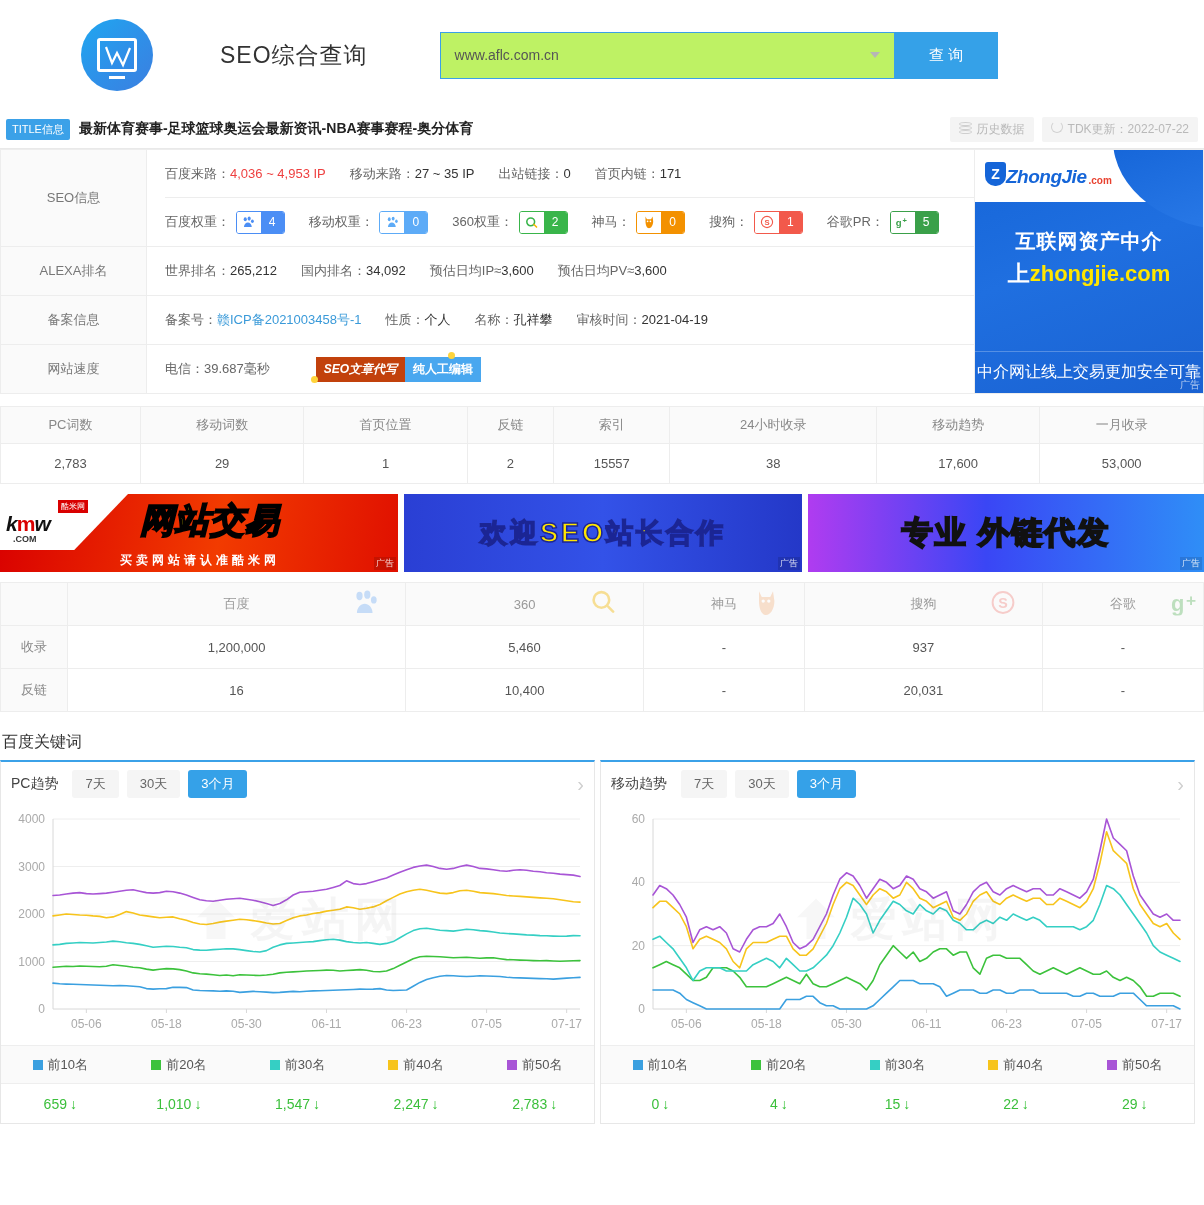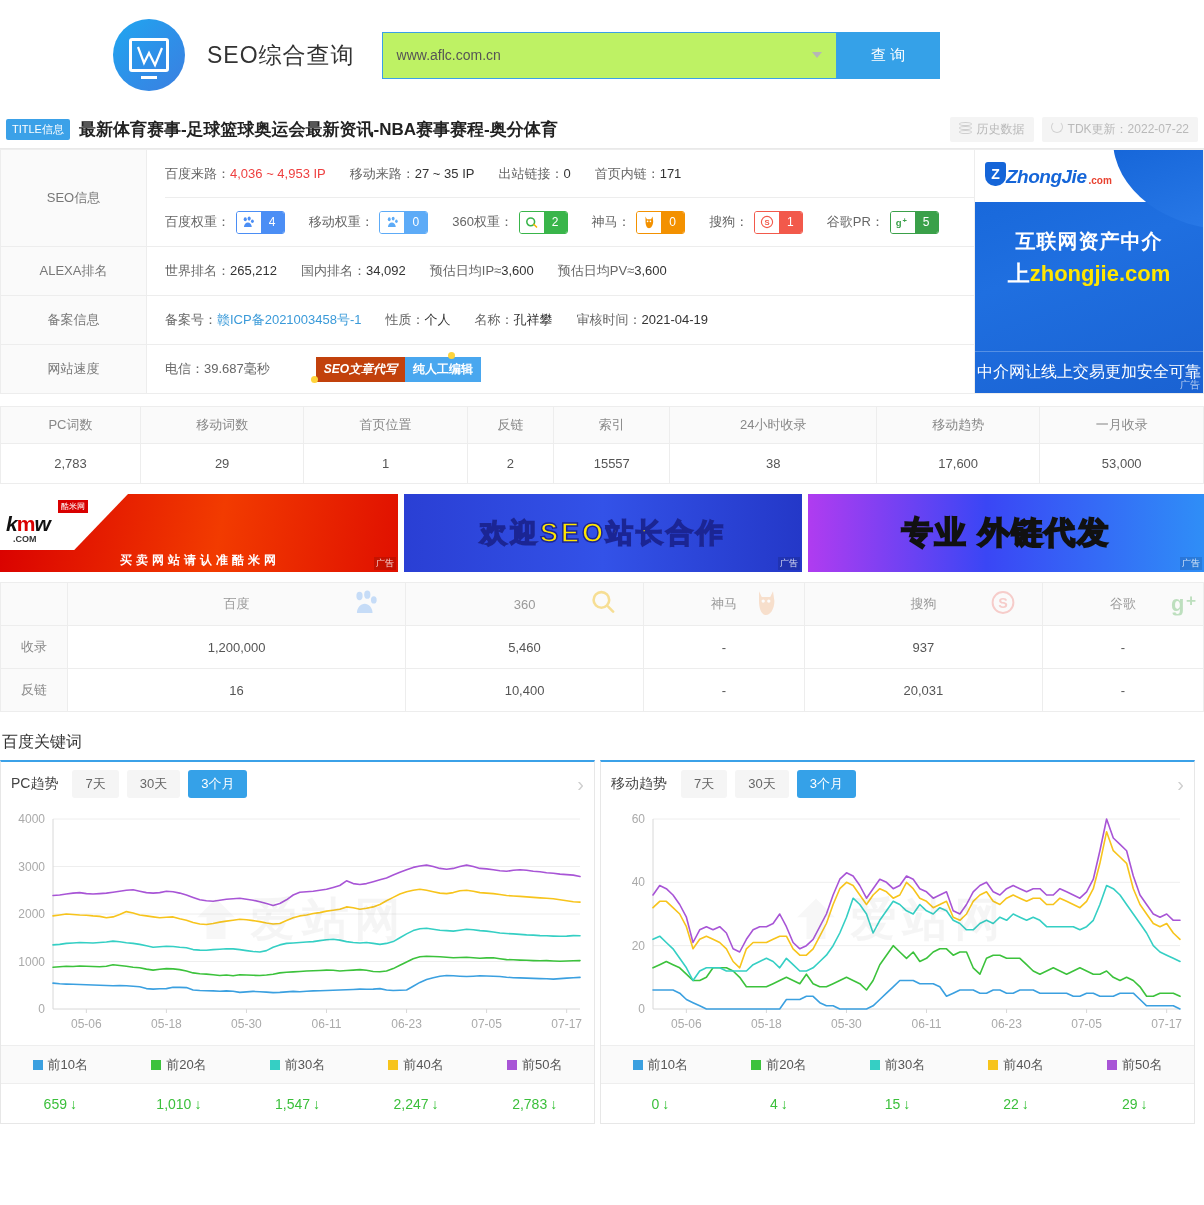--- a/index.html
+++ b/index.html
@@ -7,21 +7,21 @@
   body {
     width: 1204px; height: 1205px;
     font-family: "Liberation Sans", "DejaVu Sans", sans-serif;
     font-size: 13px;
     color: #444;
     background: #fff;
     overflow: hidden;
   }
 
   
-  .header { height: 110px; display:flex; align-items:center; padding-left:113px; }
+  .header { height: 110px; display:flex; align-items:center; padding-left:81px;gap:45px; }
   .logo-circle {
     width:72px; height:72px; border-radius:50%;
     background: linear-gradient(135deg,#1fa7f0 0%, #2f8fe8 55%, #3b7fe0 100%);
     display:flex; align-items:center; justify-content:center;
     flex:none;
   }
   .logo-mon { width:40px; height:34px; border:3px solid #fff; border-radius:3px; position:relative; }
   .logo-mon:after { content:""; position:absolute; left:50%; bottom:-10px; transform:translateX(-50%);
     width:16px; height:7px; border-bottom:3px solid #fff; }
   .logo-mon svg { position:absolute; left:2px; top:2px; }
@@ -37,21 +37,21 @@
   .search-btn {
     width:103px; height:47px; background:#35a1e8; color:#fff; font-size:15px;
     display:flex; align-items:center; justify-content:center; border:none; cursor:pointer;
   }
 
   
   .titlebar { height:38px; display:flex; align-items:center; padding:0 6px 0 6px; position:relative; }
   .tag-title {
     background:#3ba1e8; color:#fff; font-size:11px; padding:3px 6px; border-radius:2px; flex:none;
   }
-  .title-text { font-size:17px; color:#222; margin-left:9px; font-weight:bold; }
+  .title-text { font-size:14px; color:#222; margin-left:9px; font-weight:bold; }
   .tb-right { margin-left:auto; display:flex; gap:8px; align-items:center; }
   .tb-chip { background:#f4f4f4; color:#b9b9b9; font-size:12px; padding:4px 9px; display:flex; align-items:flex-start; gap:5px; border-radius:2px;}
   .ic-stack { width:13px; height:13px; position:relative; display:inline-block; }
   .ic-stack i { position:absolute; left:0; width:13px; height:4px; border:1px solid #cfcfcf; border-radius:50%; }
   .ic-circ { width:12px;height:12px;border:1.6px solid #d2d2d2;border-radius:50%;border-top-color:transparent;display:inline-block;}
 
   
   .info-wrap { display:flex; border-top:1px solid #e9e9e9; }
   .info-table { flex:1; border-collapse:collapse; }
   .info-table td { border:1px solid #ededed; border-left:none; padding:0; }
@@ -363,20 +363,21 @@
   </tr>
     </tbody>
 </table>
 
 <div class="banners">
   <div class="bn bn1">
     <div class="white-cut"></div>
     <div class="kmw">k<em>m</em>w</div>
     <div class="kmwtag">酷米网</div>
     <div class="kmwsub">.COM</div>
+    <div class="big">网站交易</div>
     <div class="sub">买卖网站请认准酷米网</div>
     <div class="gg">广告</div>
   </div>
   <div class="bn bn2">
     <div class="big">欢迎SEO站长合作</div>
     <div class="gg">广告</div>
   </div>
   <div class="bn bn3">
     <div class="big">专业 外链代发</div>
     <div class="gg">广告</div>

